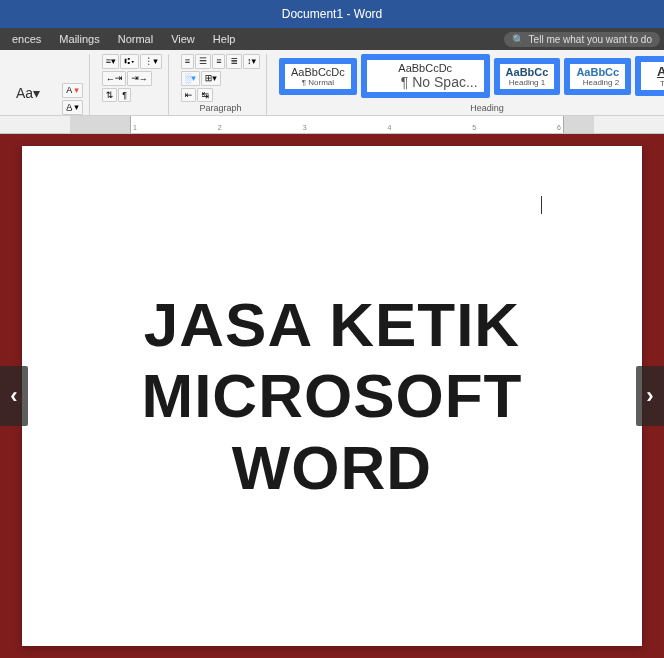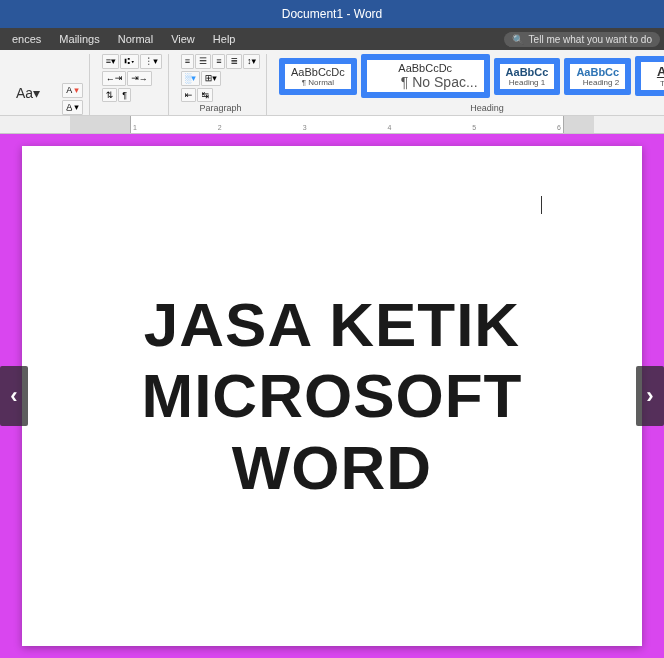--- a/index.html
+++ b/index.html
@@ -150,21 +150,21 @@
       height: 100%;
       display: flex;
       align-items: flex-end;
       position: relative;
       border-left: 1px solid #aaa;
       border-right: 1px solid #aaa;
     }
 
     
     .doc-area {
-      background: #d946ef;
+      background: #7f1d1d;
       flex: 1;
       display: flex;
       justify-content: center;
       padding: 12px;
       position: relative;
       overflow: hidden;
     }
 
     .doc-page {
       background: white;

